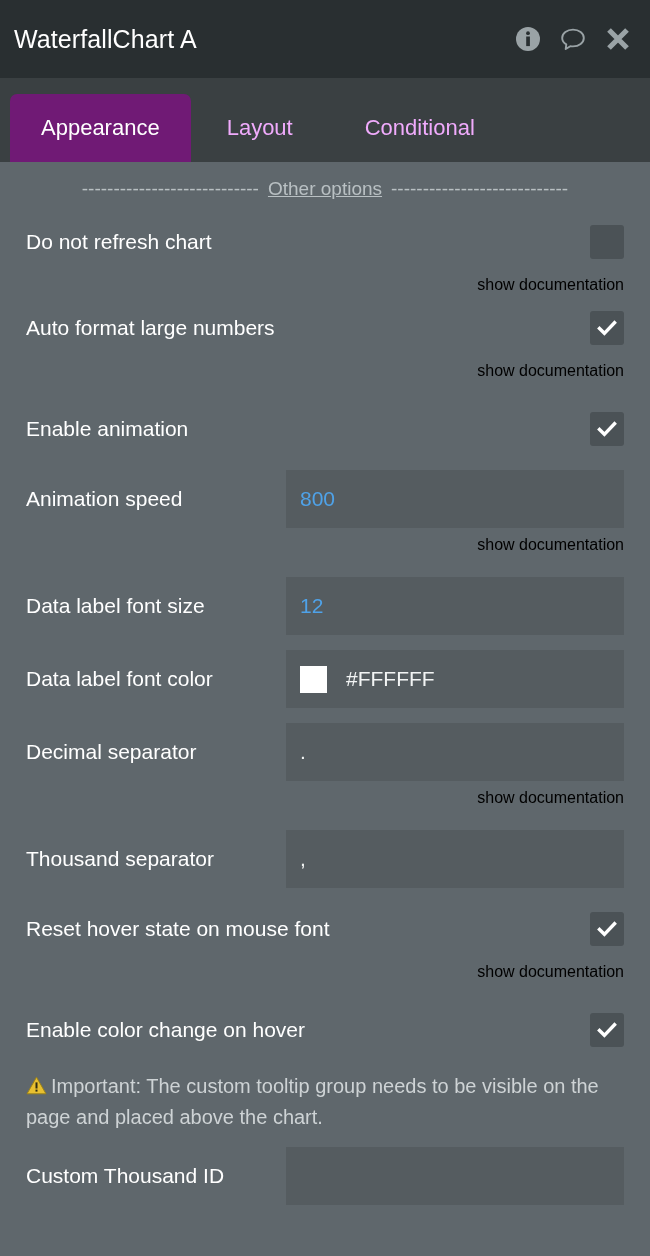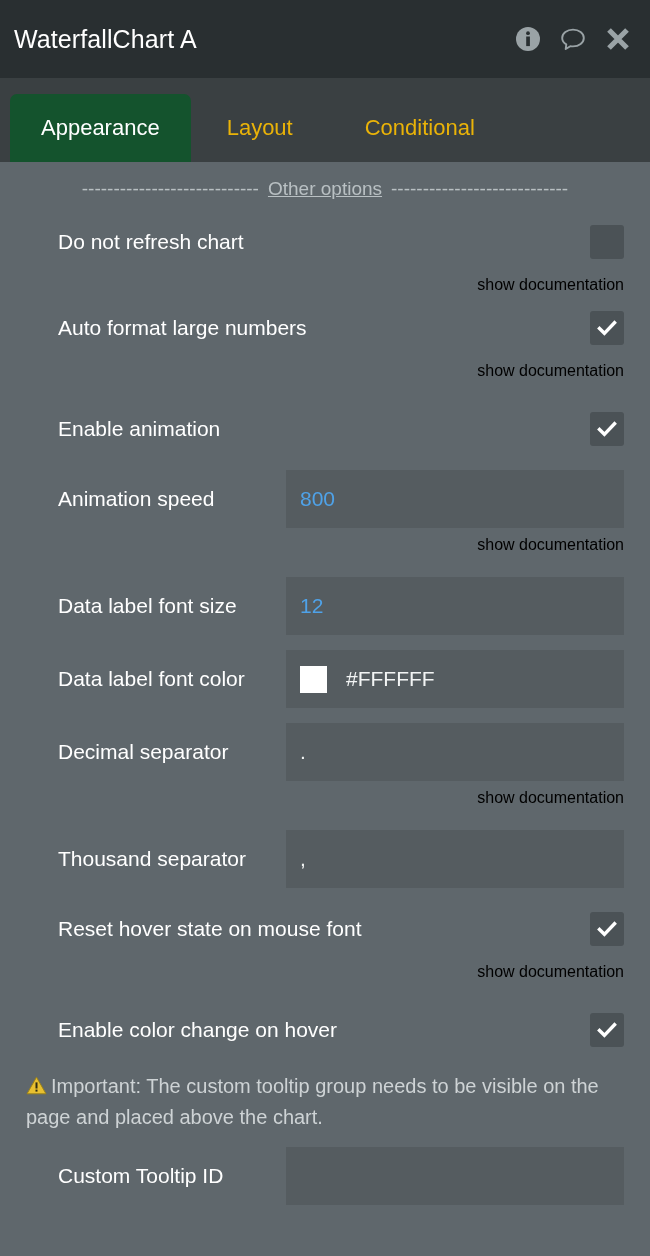--- a/index.html
+++ b/index.html
@@ -35,28 +35,28 @@
     height: 84px;
     flex: 0 0 84px;
     background: #3a4042;
     display: flex;
     align-items: flex-end;
     padding-left: 10px;
     position: relative;
   }
   .tab {
     font-size: 22px;
-    color: #eab308;
+    color: #f0abfc;
     padding: 0 28px;
     height: 68px;
     line-height: 68px;
     white-space: nowrap;
   }
   .tab.active {
-    background: #14532d;
+    background: #701a75;
     color: #ffffff;
     border-radius: 7px 7px 0 0;
     padding: 0 31px;
   }
   .tab.inactive { margin: 0 8px; }
 
   
   .content {
     flex: 1 1 auto;
     padding: 0 26px;
@@ -79,21 +79,20 @@
     display: flex;
     align-items: center;
     min-height: 52px;
   }
   .row.gap-top { margin-top: 15px; }
   .label {
     color: #ffffff;
     font-size: 21px;
     flex: 0 0 auto;
     white-space: nowrap;
-    margin-left: 32px;
   }
 
   .field {
     width: 338px;
     height: 58px;
     background: #555c60;
     display: flex;
     align-items: center;
     padding: 0 14px;
     margin-left: auto;
@@ -281,20 +280,20 @@
       <span class="warn-ico">
         <svg width="21" height="21" viewBox="0 0 21 21">
           <path d="M10.5 2.2 L20 18.8 L1 18.8 Z" fill="#e8c030" stroke="#9d8318" stroke-width="1"></path>
           <rect x="9.5" y="7.4" width="2" height="6.1" fill="#2d2a12"></rect>
           <rect x="9.5" y="14.6" width="2" height="2" fill="#2d2a12"></rect>
         </svg>
       </span><span>Important: The custom tooltip group needs to be visible on the page and placed above the chart.</span>
     </div>
 
     <div class="row gap-top">
-      <span class="label">Custom Tooltip ID</span>
+      <span class="label">Custom Thousand ID</span>
       <span class="field">
         <span class="field-val plain"></span>
       </span>
     </div>
 
   </div>
 </div>
 
 </body></html>

